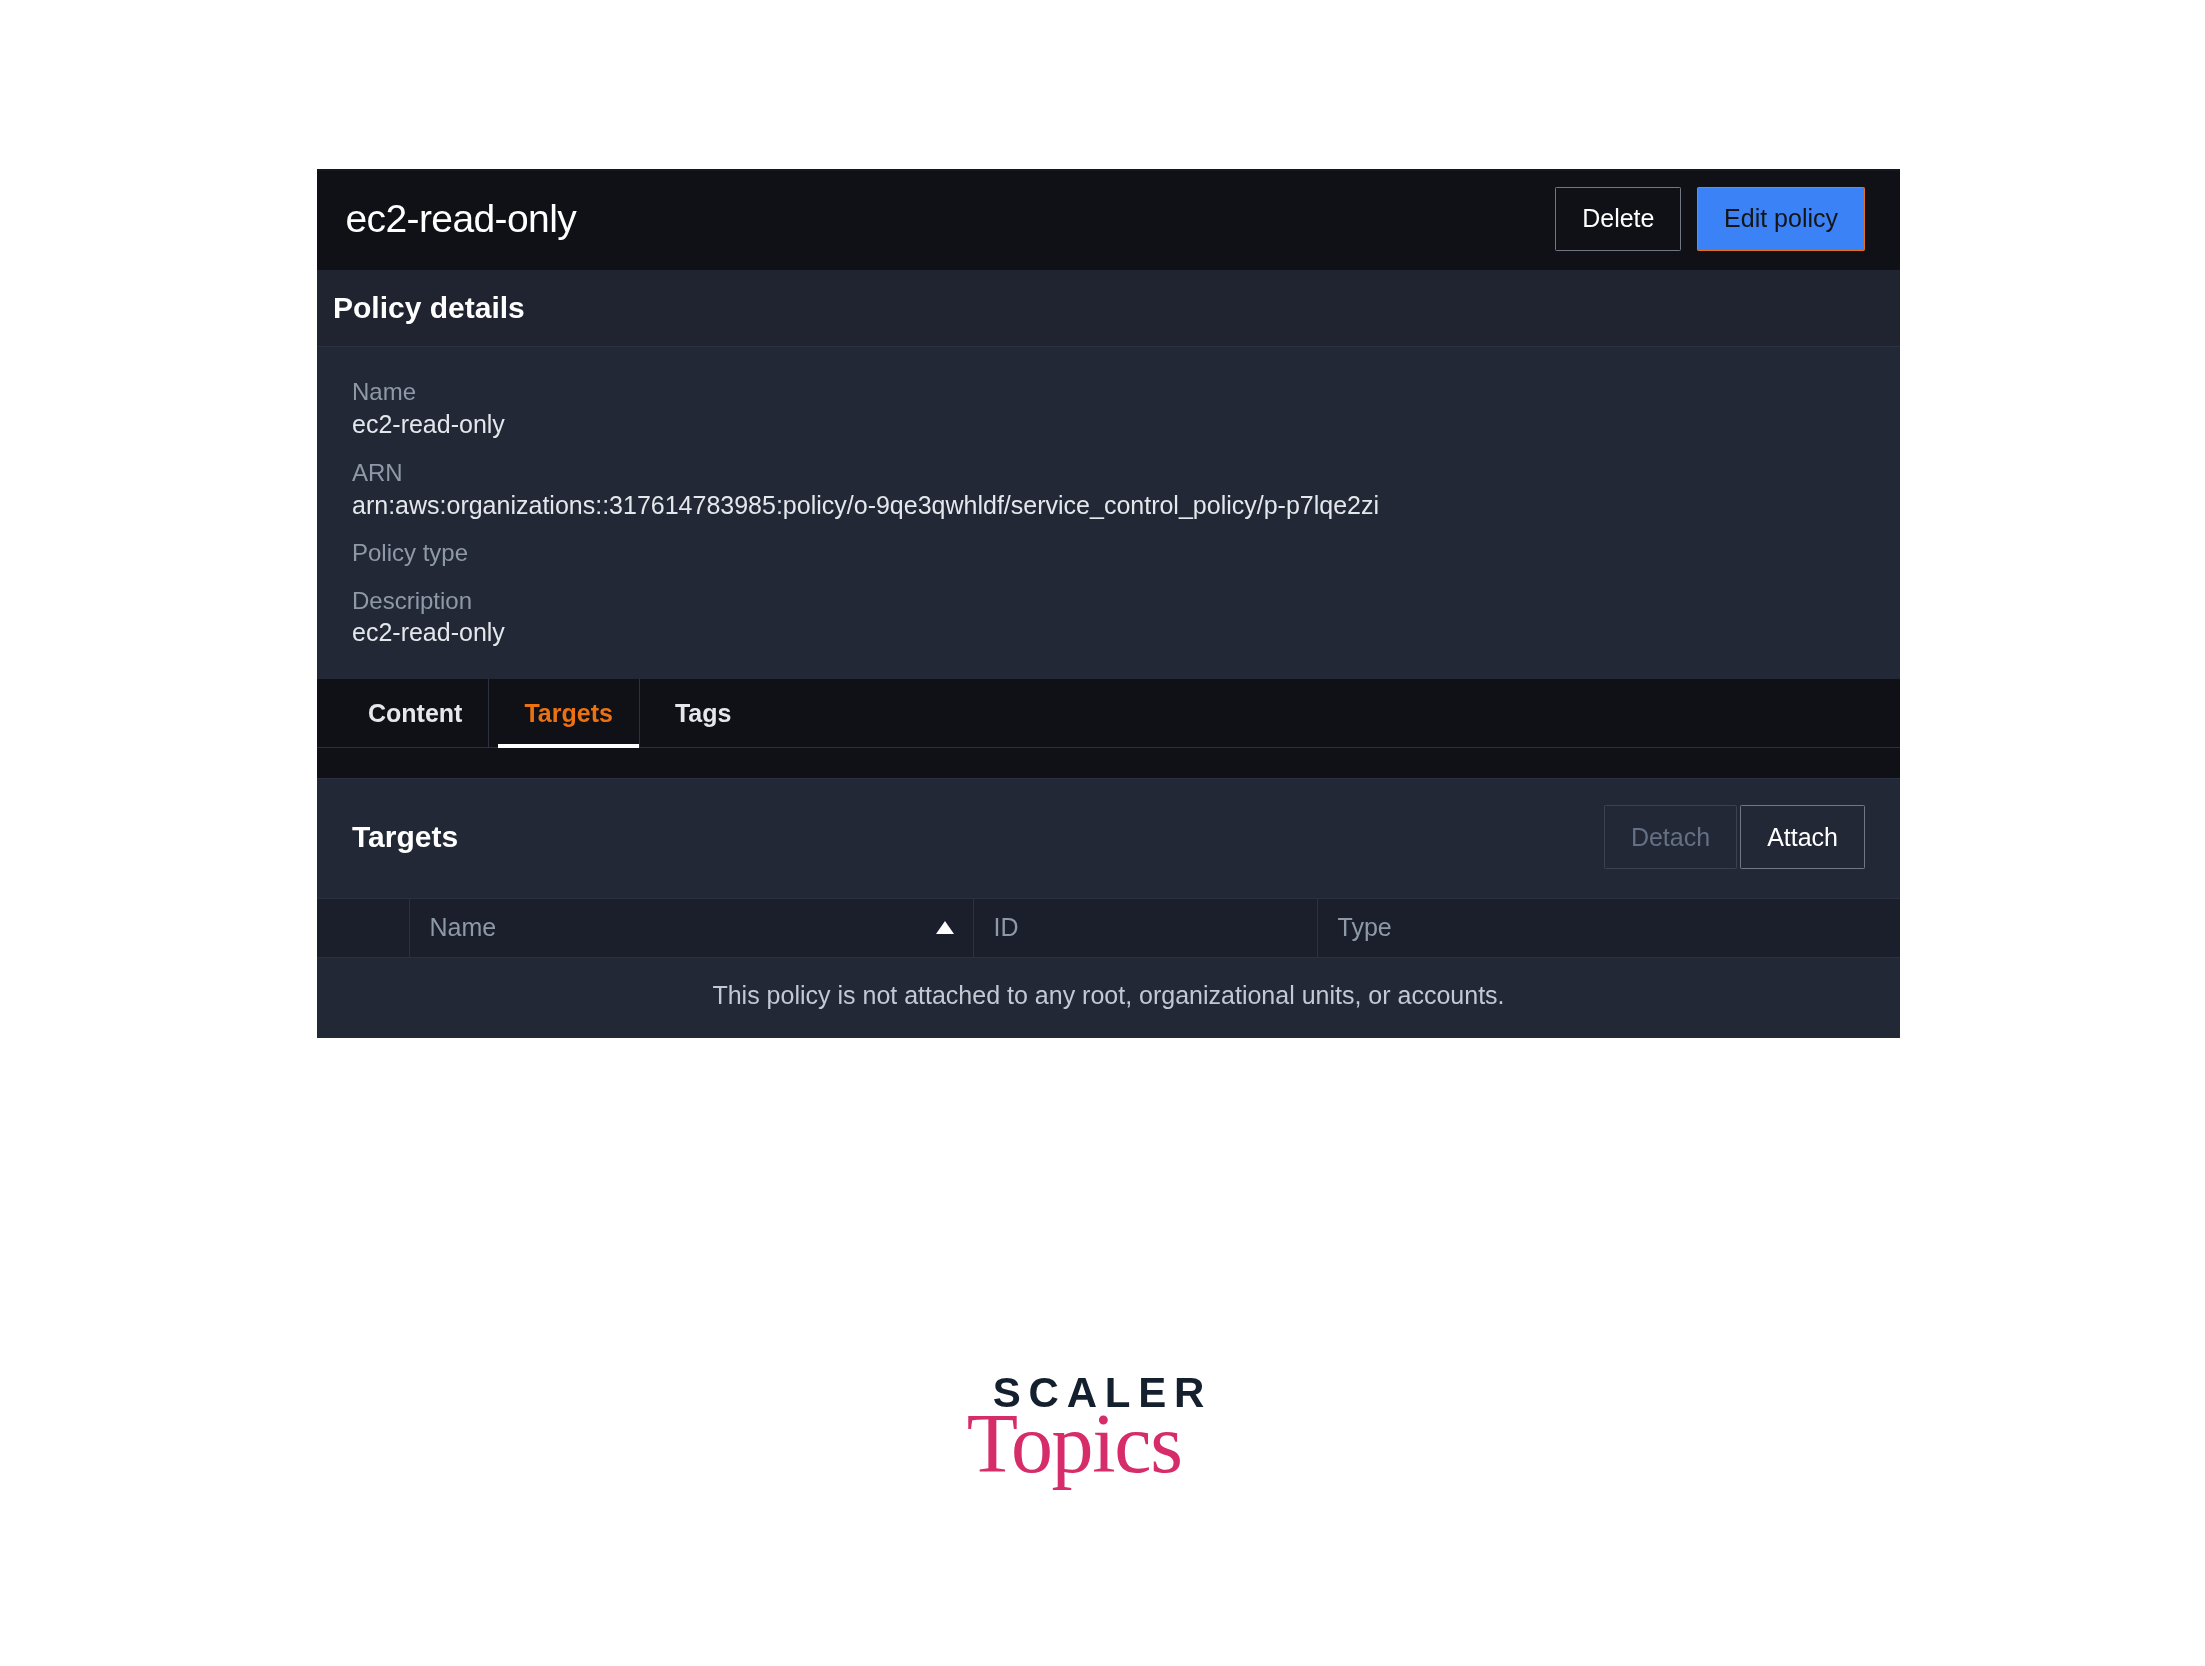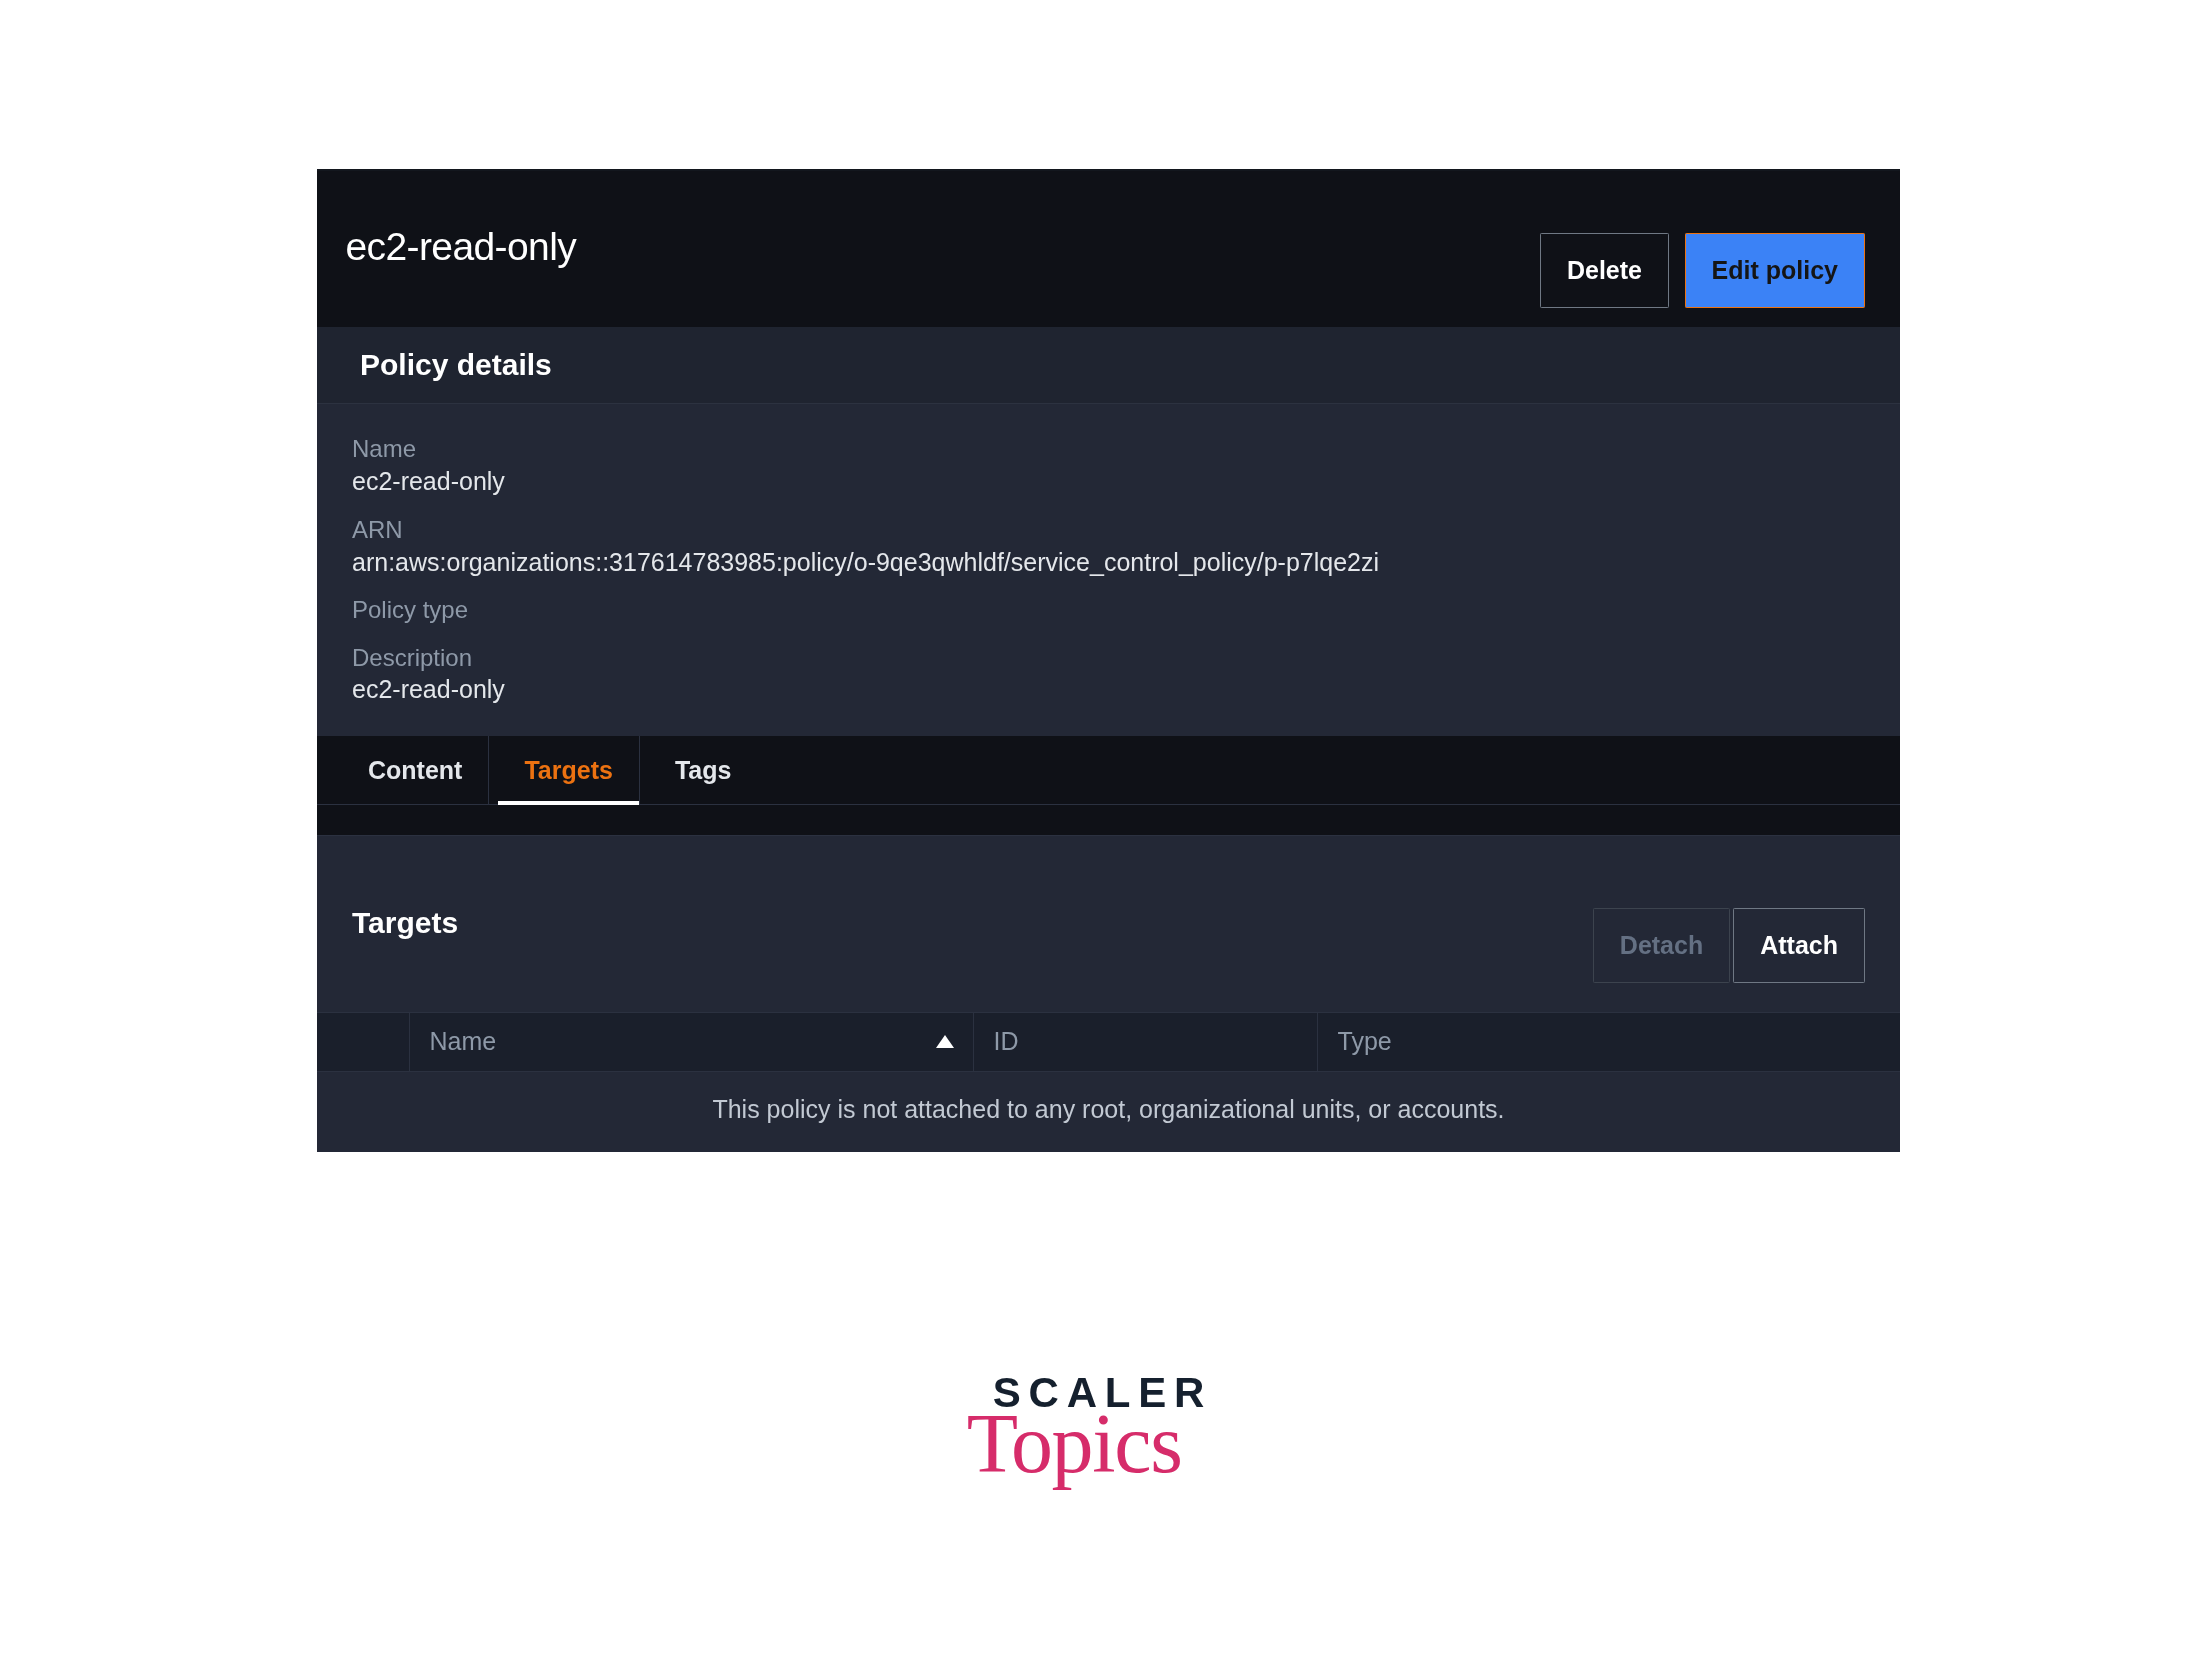--- a/index.html
+++ b/index.html
@@ -37,46 +37,45 @@
   }
   .header-actions {
     display: flex;
     gap: 15.6px;
   }
   .btn {
     display: inline-flex;
     align-items: center;
     justify-content: center;
     font-size: 25px;
-    font-weight: 700;
+    font-weight: 400;
     border: 1.3px solid #6f7884;
     background: transparent;
     color: #ffffff;
     padding: 7.8px 26px;
-    height: 75px;
+    height: 64px;
     cursor: pointer;
     border-radius: 1.3px;
-    margin-top: 46px;
   }
   .btn-primary {
     background: #3b82f6;
     color: #151515;
     border: 1.3px solid #ec7211;
   }
   .btn-disabled {
     color: #647083;
     border-color: #3c434e;
     cursor: not-allowed;
   }
   .panel {
     background: #1f2430;
     margin: 0;
   }
   .panel-header {
-    padding: 21px 43px;
+    padding: 21px 16px;
     border-bottom: 0.6px solid #2c3240;
   }
   .panel-title {
     color: #ffffff;
     font-size: 30px;
     font-weight: 700;
   }
   .panel-body {
     padding: 11.7px 35px 32px 35px;
     background: #232836;

